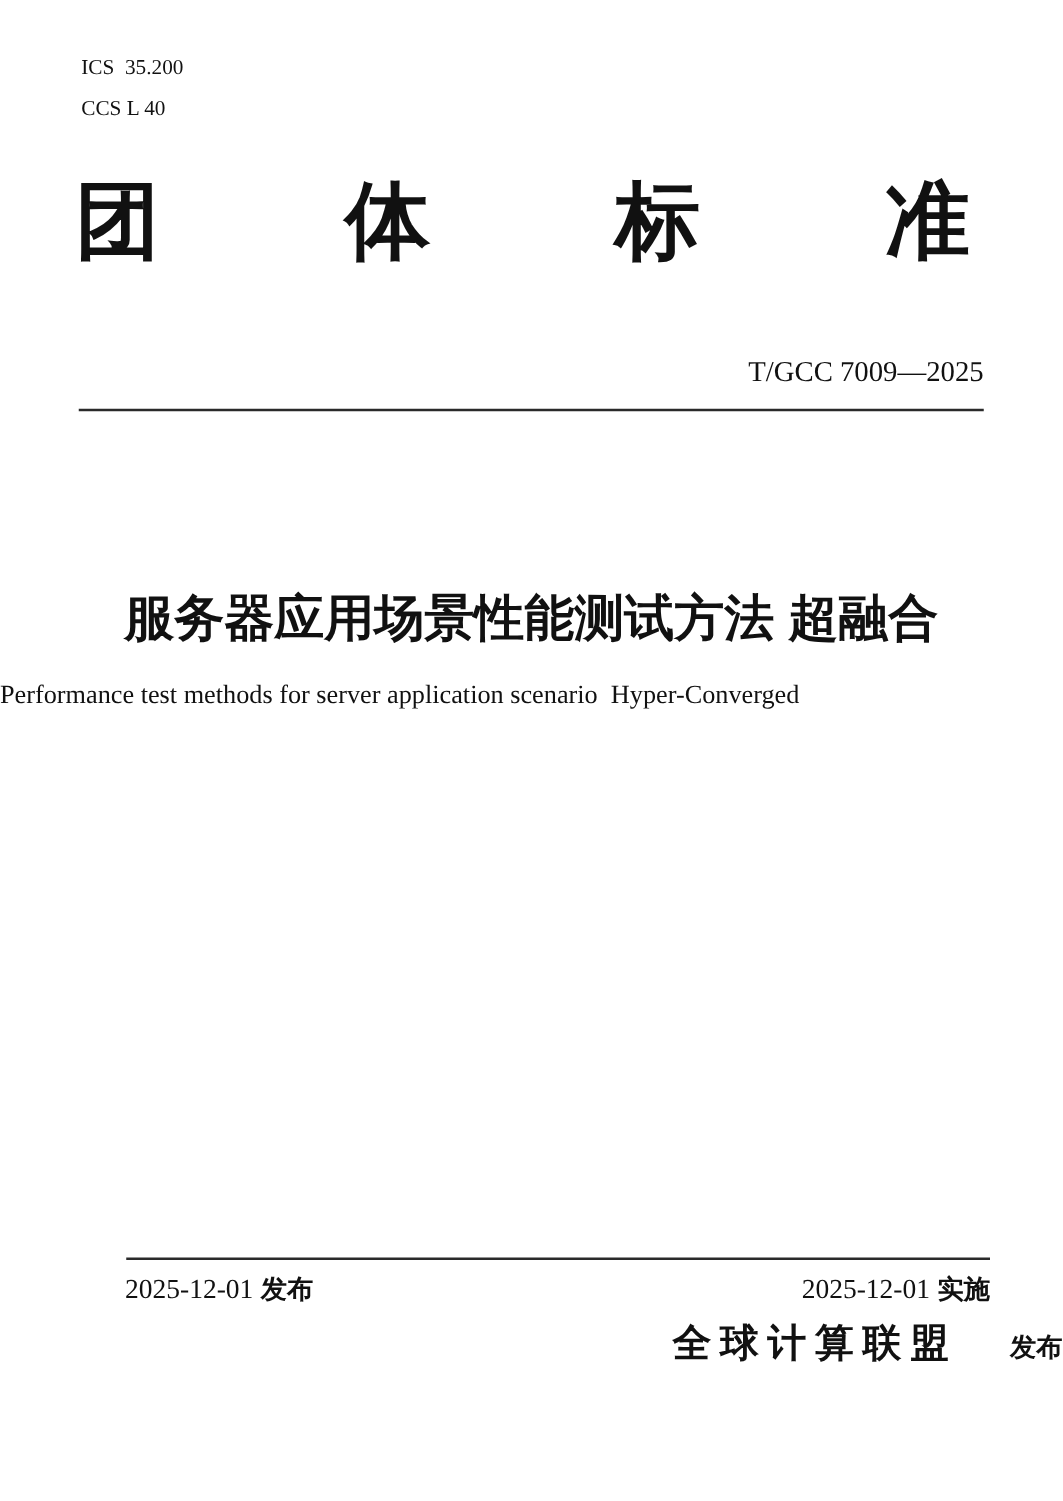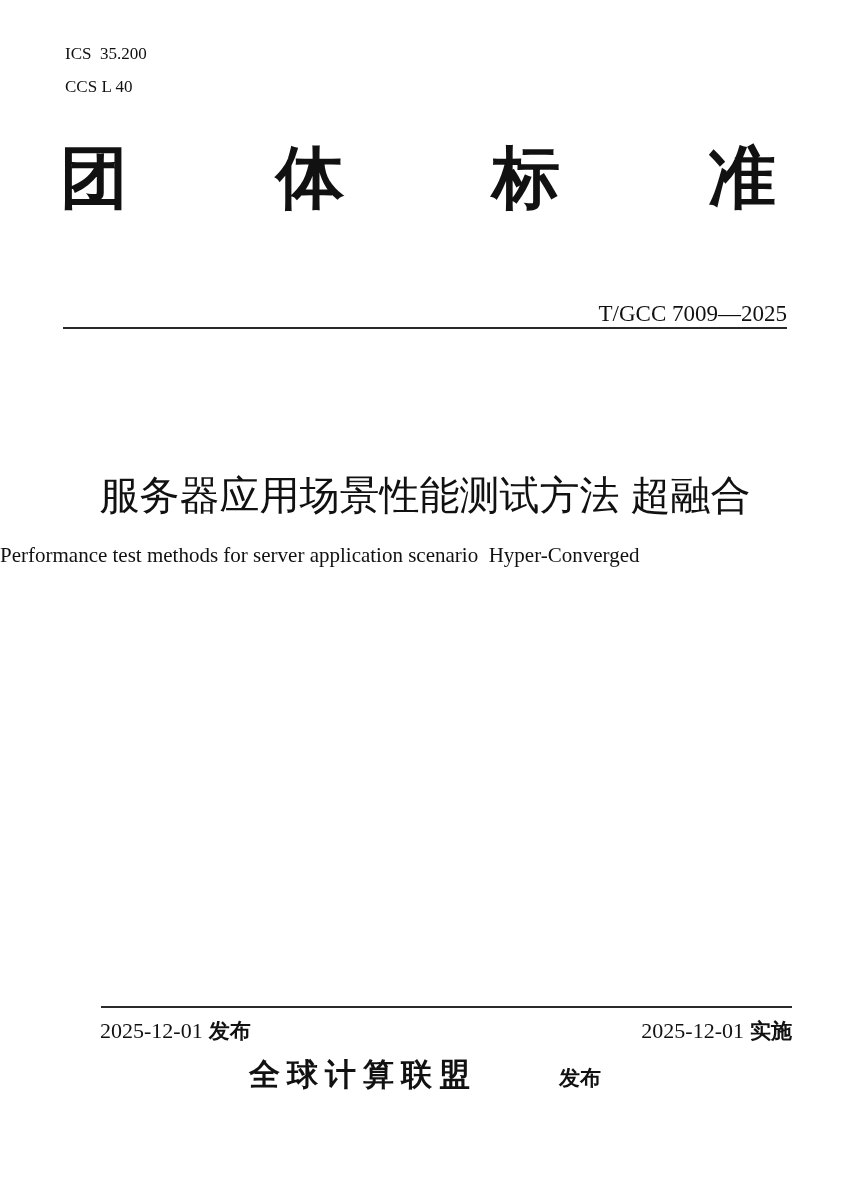--- a/index.html
+++ b/index.html
@@ -48,21 +48,20 @@
   }
   .big-title span {
     display: block;
   }
   .std-number {
     position: absolute;
     right: 63px;
     top: 286px;
     font-size: 23px;
     line-height: 1;
-    margin-top: 16px;
   }
   .rule {
     position: absolute;
     height: 2px;
     background: #2a2a2a;
   }
   .rule-top {
     left: 63px;
     width: 724px;
     top: 327px;
@@ -72,21 +71,21 @@
     width: 691px;
     top: 1006px;
   }
   .doc-title-zh {
     position: absolute;
     left: 0;
     right: 0;
     top: 472px;
     text-align: center;
     font-family: "Liberation Sans", sans-serif;
-    font-weight: normal;
+    font-weight: bold;
     font-size: 40px;
     line-height: 1.15;
   }
   .doc-title-en {
     position: absolute;
     left: 0;
     right: 0;
     top: 543px;
     font-size: 21px;
     line-height: 1.2;
@@ -110,23 +109,22 @@
     font-weight: bold;
     font-size: 21px;
     margin-left: 6px;
   }
   .publisher-row {
     position: absolute;
     left: 0;
     right: 0;
     top: 1058px;
     display: flex;
-    justify-content: center;
+    justify-content: flex-end;
     align-items: baseline;
-    gap: 40px;
   }
   .publisher-name {
     font-family: "Liberation Sans", sans-serif;
     font-weight: bold;
     font-size: 31px;
     letter-spacing: 7px;
     line-height: 1.1;
   }
   .publisher-action {
     font-family: "Liberation Sans", sans-serif;

